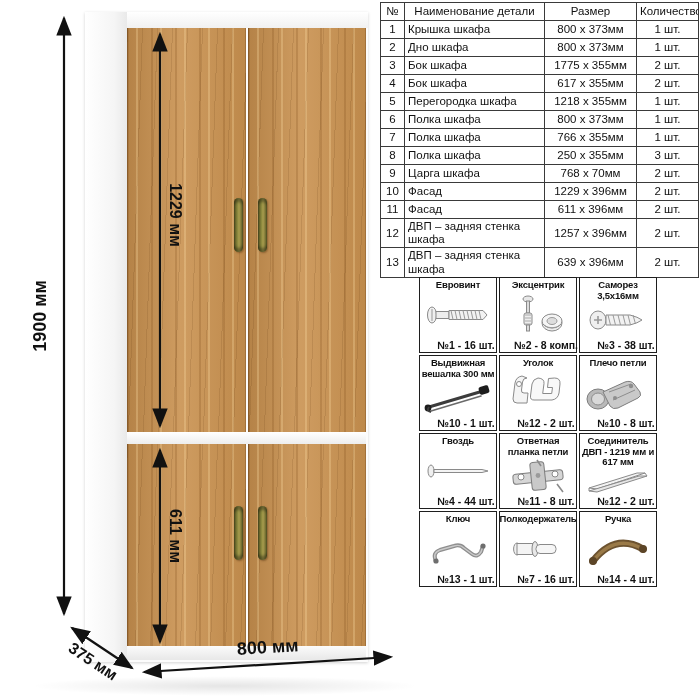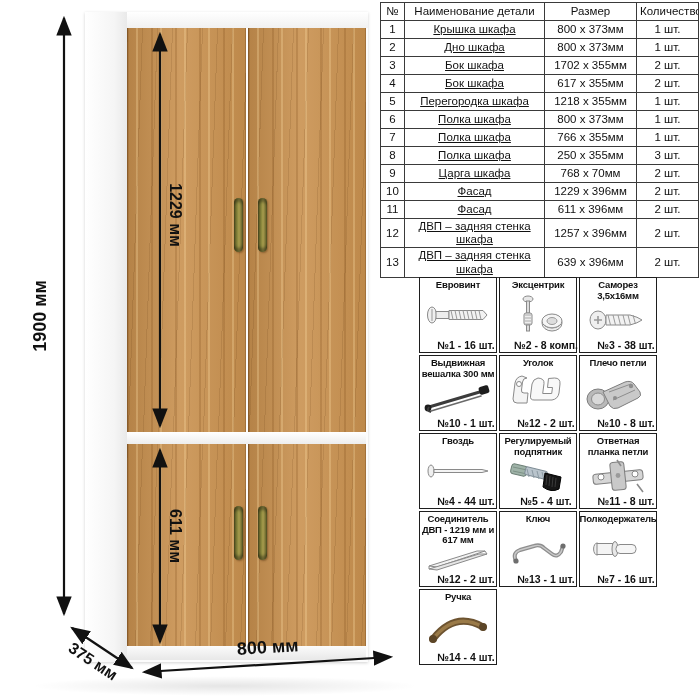--- a/index.html
+++ b/index.html
@@ -41,21 +41,21 @@
   .handle.h-br{left:258px;top:506px;}
   .dim-overlay{position:absolute;left:0;top:0;width:430px;height:700px;}
   .dim-label{font-weight:bold;fill:#111;}
   
   table.parts{position:absolute;left:380px;top:2px;width:318px;
     border-collapse:collapse;table-layout:fixed;font-size:11.5px;}
   table.parts th,table.parts td{border:1px solid #3a3a3a;padding:1px 3px;
     line-height:1.15;height:15px;overflow:hidden;}
   table.parts th{font-weight:normal;text-align:center;}
   td.c{text-align:center;}
-  td.l{text-align:center;text-decoration:underline;}
+  td.l{text-align:left;}
   
   .hardware{position:absolute;left:419px;top:277px;display:grid;
     grid-template-columns:repeat(3,78px);grid-auto-rows:76px;gap:2px;}
   .hw-cell{border:1.5px solid #1e1e1e;background:#fff;box-sizing:border-box;
     display:flex;flex-direction:column;align-items:center;padding:2px 1px 1px;}
   .hw-cell.empty{border:none;}
   .hw-title{font-weight:bold;font-size:9.5px;text-align:center;line-height:1.12;letter-spacing:-.2px;}
   .hw-icon{flex:1;display:flex;align-items:center;justify-content:center;width:100%;min-height:0;}
   .hw-count{font-weight:bold;font-size:10.5px;white-space:nowrap;margin-left:16px;}
 </style>
@@ -126,21 +126,21 @@
       </tr>
   <tr>
         <td class="c">2</td>
         <td class="l">Дно шкафа</td>
         <td class="c">800 x 373мм</td>
         <td class="c">1 шт.</td>
       </tr>
   <tr>
         <td class="c">3</td>
         <td class="l">Бок шкафа</td>
-        <td class="c">1702 x 355мм</td>
+        <td class="c">1775 x 355мм</td>
         <td class="c">2 шт.</td>
       </tr>
   <tr>
         <td class="c">4</td>
         <td class="l">Бок шкафа</td>
         <td class="c">617 x 355мм</td>
         <td class="c">2 шт.</td>
       </tr>
   <tr>
         <td class="c">5</td>
@@ -291,34 +291,20 @@
     <div class="hw-title">Гвоздь</div>
     <div class="hw-icon">
       <svg width="66" height="16" viewBox="0 0 66 16">
         <ellipse cx="6" cy="8" rx="3" ry="6" fill="#f0f0f0" stroke="#8a8a8a"></ellipse>
         <path d="M9 6.5 h48 l6 1.5 l-6 1.5 h-48 z" fill="#f4f4f4" stroke="#8a8a8a"></path>
       </svg>
     </div>
     <div class="hw-count">№4 - 44 шт.</div>
   </div>
 
-  <div class="hw-cell">
-    <div class="hw-title">Регулируемый подпятник</div>
-    <div class="hw-icon">
-      <svg width="66" height="34" viewBox="0 0 66 34">
-        <rect x="6" y="6" width="16" height="10" rx="3" fill="#9fb3a8" stroke="#6e8077" transform="rotate(14 14 11)"></rect>
-        <path d="M8 8 l14 3 m-14 1 l14 3" stroke="#7d9186" transform="rotate(0)"></path>
-        <rect x="20" y="10" width="22" height="8" rx="2" fill="#b9c4cc" stroke="#7f8d96" transform="rotate(14 31 14)"></rect>
-        <path d="M22 10 l2 8 m3 -7 l2 8 m3 -7 l2 8 m3 -7 l2 8" stroke="#8b99a2" transform="rotate(0)"></path>
-        <path d="M40 14 l16 4 l-2 12 q-8 4 -16 -2 z" fill="#161616" stroke="#000" stroke-linejoin="round"></path>
-        <path d="M42 16 l-1 10 m4 -9 l-1 10 m4 -9 l-1 10 m4 -9 l-1 9" stroke="#3a3a3a"></path>
-      </svg>
-    </div>
-    <div class="hw-count">№5 - 4 шт.</div>
-  </div>
 
 
   <div class="hw-cell">
     <div class="hw-title">Ответная планка петли</div>
     <div class="hw-icon">
       <svg width="62" height="36" viewBox="0 0 62 36">
         <rect x="6" y="14" width="50" height="10" rx="3" fill="#d6d6d6" stroke="#7d7d7d" transform="rotate(-6 31 19)"></rect>
         <rect x="24" y="4" width="14" height="28" rx="3" fill="#c9c9c9" stroke="#7d7d7d" transform="rotate(-6 31 18)"></rect>
         <circle cx="14" cy="19" r="3" fill="#fff" stroke="#8a8a8a"></circle>
         <circle cx="48" cy="16" r="3" fill="#fff" stroke="#8a8a8a"></circle>

